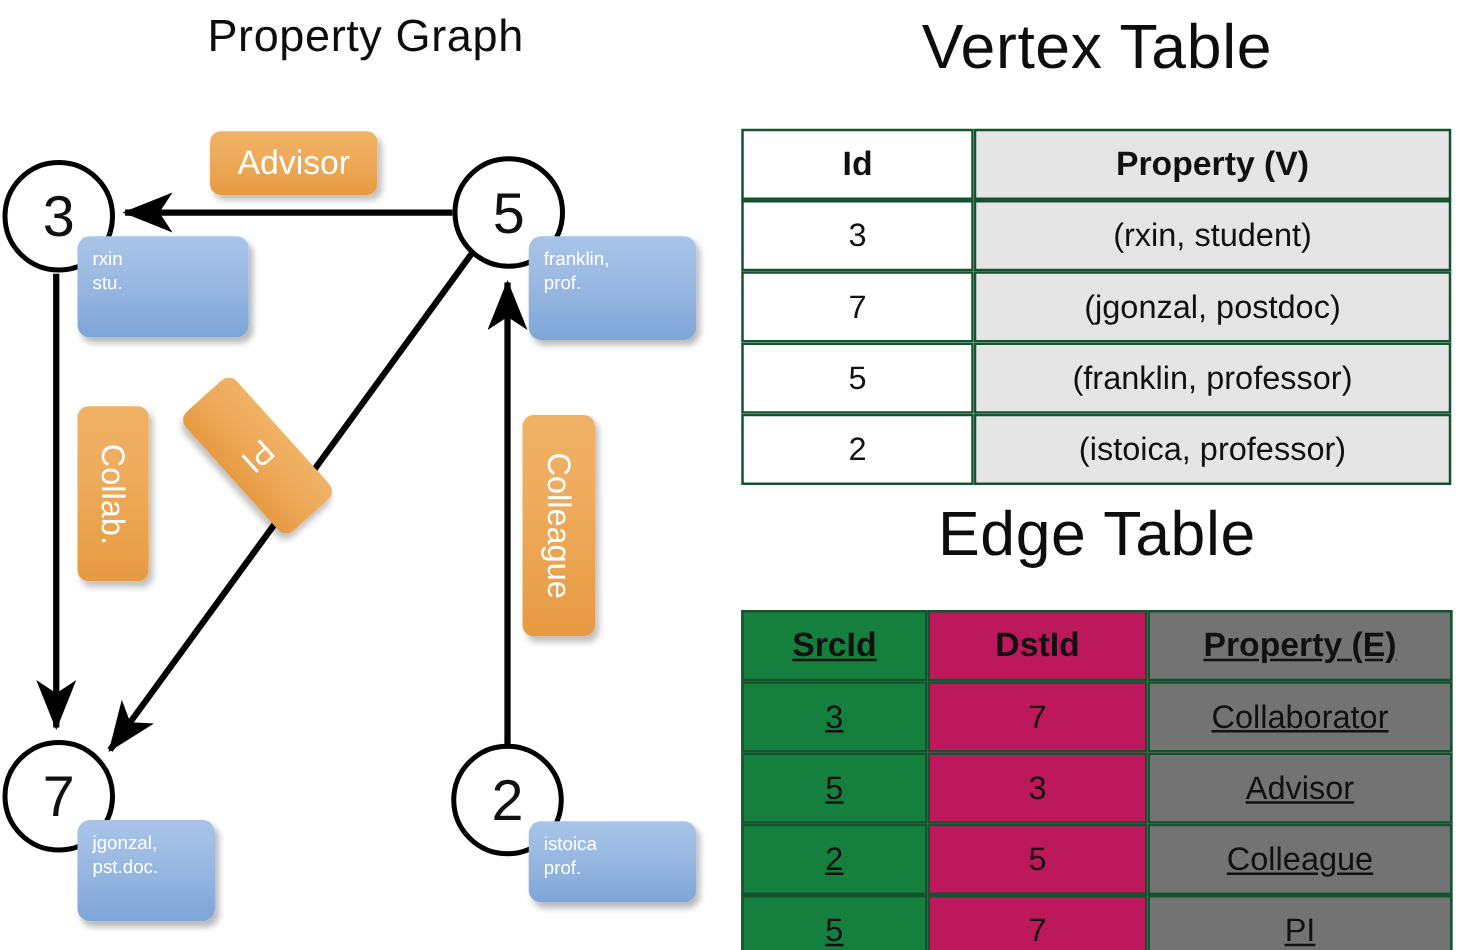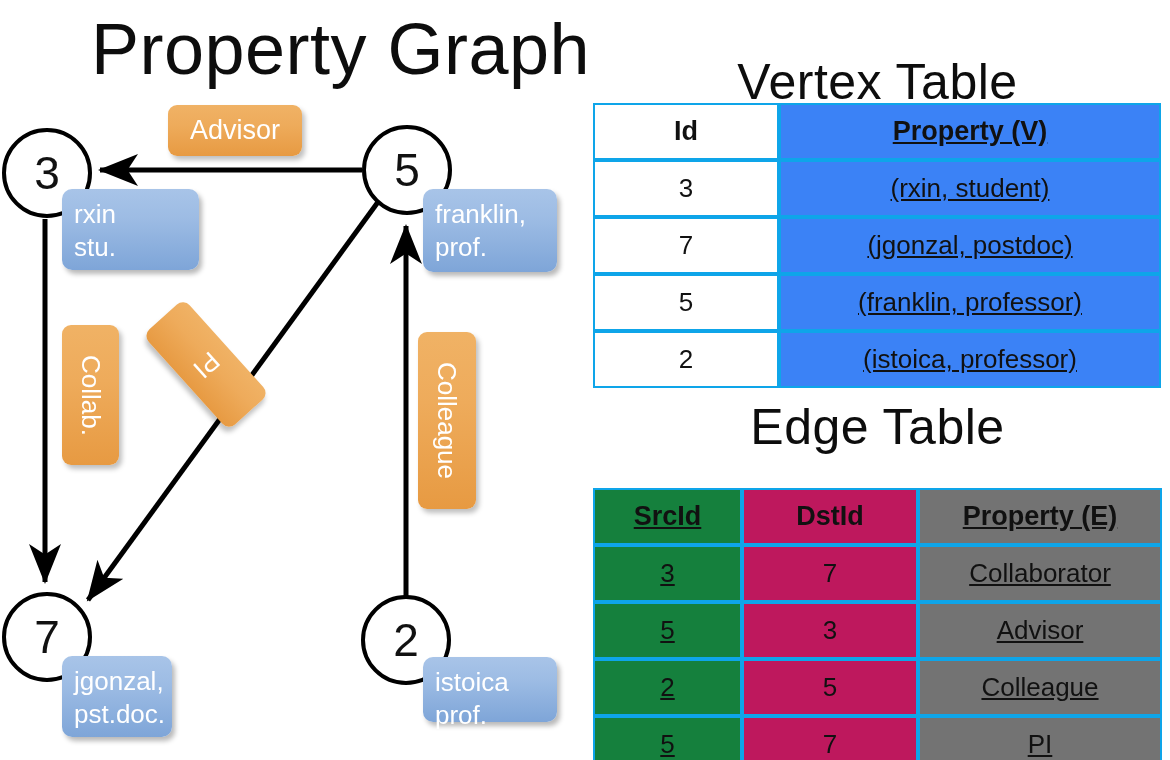--- a/index.html
+++ b/index.html
@@ -21,27 +21,25 @@
     position: absolute;
     font-family: "Liberation Sans", sans-serif;
     font-weight: 300;
     color: #0d0d0d;
     letter-spacing: 0.5px;
     white-space: nowrap;
     text-align: center;
   }
   #title-property-graph {
     left: 0; top: 8px; width: 585px;
-    font-size: 72px;
-    margin-left: 48px;
+    font-size: 36px;
   }
   #title-vertex-table {
     left: 585px; top: 8px; width: 585px;
     font-size: 50px;
-    margin-top: 45px;
   }
   #title-edge-table {
     left: 585px; top: 398px; width: 585px;
     font-size: 50px;
   }
 
   
   #graph-panel {
     position: absolute;
     left: 0; top: 0;
@@ -74,21 +72,21 @@
   #node-7 { left: 2px;   top: 592px; }
   #node-2 { left: 361px; top: 595px; }
 
   
   .prop-box {
     position: absolute;
     border-radius: 10px;
     background: linear-gradient(to bottom, #a8c4e8 0%, #9dbce4 35%, #7ea5d8 100%);
     box-shadow: 3px 4px 5px rgba(0,0,0,0.28);
     color: #ffffff;
-    font-size: 26px;
+    font-size: 15px;
     font-family: "Liberation Sans", sans-serif;
     font-weight: 300;
     line-height: 1.28;
     padding: 9px 0 0 12px;
     box-sizing: border-box;
     z-index: 4;
   }
   #prop-rxin     { left: 62px;  top: 189px; width: 137px; height: 81px; }
   #prop-franklin { left: 423px; top: 189px; width: 134px; height: 83px; }
   #prop-jgonzal  { left: 62px;  top: 656px; width: 110px; height: 81px; }
@@ -143,36 +141,36 @@
 
   
   .data-table {
     position: absolute;
     border-collapse: separate;
     border-spacing: 0;
     font-family: "Liberation Sans", sans-serif;
     font-weight: 300;
   }
   .data-table td, .data-table th {
-    border: 2px solid #0ea5e9;
+    border: 2px solid #14532d;
     text-align: center;
     font-weight: 300;
     color: #111111;
     padding: 0;
   }
   .data-table th {
     font-weight: bold;
     font-size: 27px;
   }
   .data-table td { font-size: 26px; }
 
   #vertex-table { left: 593px; top: 103px; }
   #vertex-table th, #vertex-table td { height: 53px; }
   #vertex-table .col-id    { width: 182px; background: #ffffff; }
-  #vertex-table .col-prop  { width: 378px; background: #3b82f6; text-decoration: underline; }
+  #vertex-table .col-prop  { width: 378px; background: #e5e5e5; }
 
   #edge-table { left: 593px; top: 488px; }
   #edge-table th, #edge-table td { height: 53px; }
   #edge-table .col-src  { width: 145px; background: #15803d; text-decoration: underline; }
   #edge-table .col-dst  { width: 172px; background: #be185d; }
   #edge-table .col-prop { width: 240px; background: #737373; text-decoration: underline; }
 </style>
 </head>
 <body>
 

